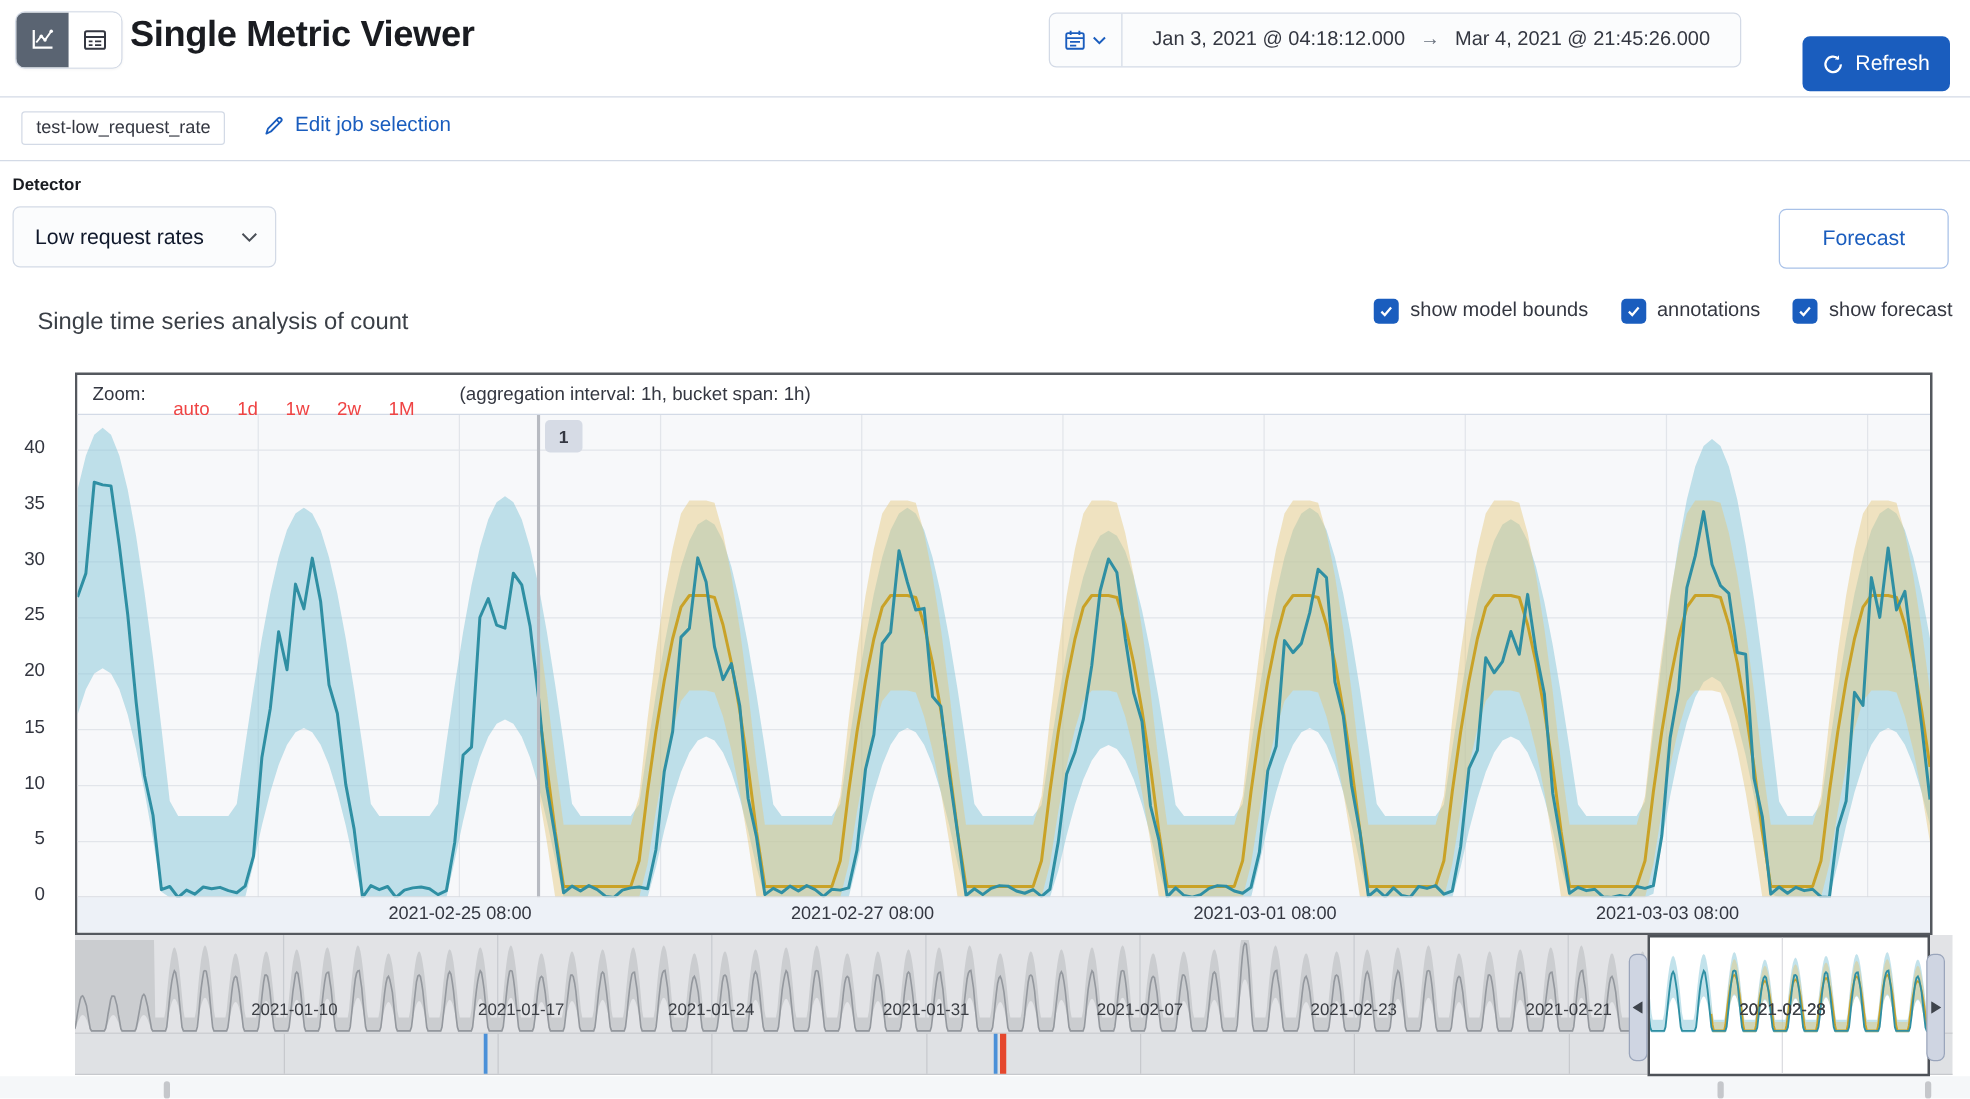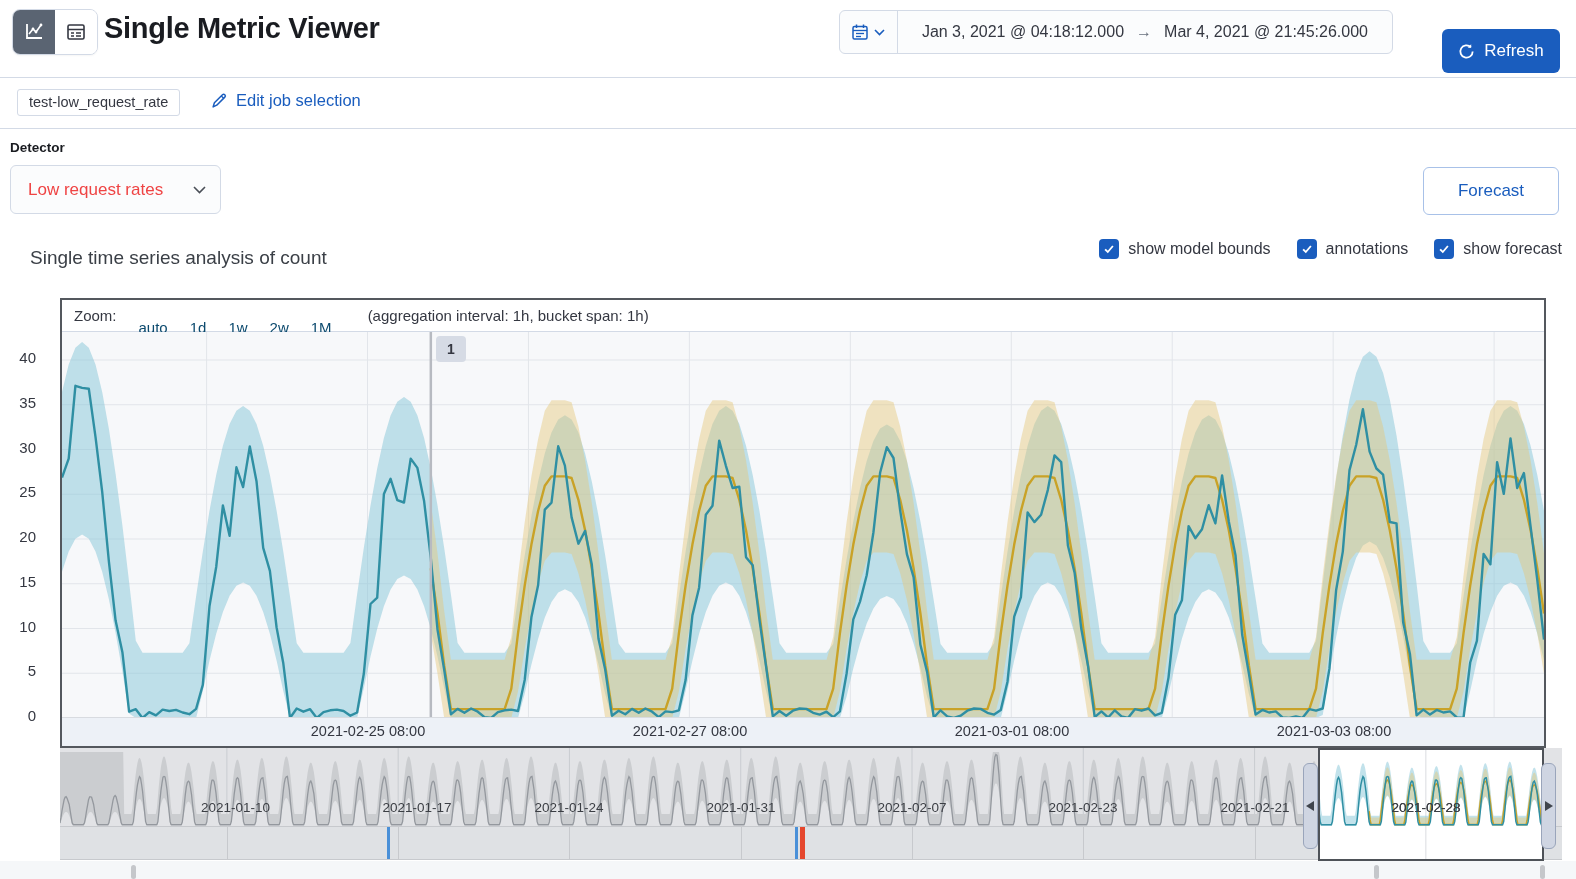--- a/index.html
+++ b/index.html
@@ -20,34 +20,34 @@
   .btn-refresh { position:absolute; right:16px; top:10px; width:118px; height:44px; background:#1a5dbe; border:none; border-radius:6px; color:#fff; font-size:17px; display:flex; align-items:center; justify-content:center; gap:9px; cursor:pointer; font-family:inherit;margin-top:19px; }
 
   .hr { position:absolute; left:0; width:1576px; height:1px; background:#d3dae6; }
 
   
   .job-badge { position:absolute; left:17px; top:89px; height:27px; padding:0 11px; border:1px solid #d3dae6; border-radius:3px; background:#fff; font-size:14.5px; line-height:25px; color:#343741; }
   .edit-link { position:absolute; left:211px; top:91px; display:flex; align-items:center; gap:8px; color:#1a5dbe; font-size:16.5px; cursor:pointer; text-decoration:none; }
 
   
   .detector-label { position:absolute; left:10px; top:140px; font-size:13.5px; font-weight:700; color:#1a1c21; }
-  .detector-select { position:absolute; left:10px; top:165px; width:211px; height:49px; border:1px solid #d3dae6; border-radius:6px; background:#fbfcfd; display:flex; align-items:center; justify-content:space-between; padding:0 14px 0 17px; font-size:17px; color:#ef4444; cursor:pointer; }
+  .detector-select { position:absolute; left:10px; top:165px; width:211px; height:49px; border:1px solid #d3dae6; border-radius:6px; background:#fbfcfd; display:flex; align-items:center; justify-content:space-between; padding:0 14px 0 17px; font-size:17px; color:#0f172a; cursor:pointer; }
   .btn-forecast { position:absolute; right:17px; top:167px; width:136px; height:48px; background:#fff; border:1px solid #a8c1e8; border-radius:6px; color:#1a5dbe; font-size:17px; display:flex; align-items:center; justify-content:center; cursor:pointer; font-family:inherit; }
 
   
   .analysis-heading { position:absolute; left:10px; top:247px; font-size:19px; font-weight:500; color:#3a3f46;margin-left:20px; }
   .toggles { position:absolute; right:14px; top:239px; display:flex; align-items:center; gap:26px; }
   .toggle { display:flex; align-items:center; gap:9px; cursor:pointer; }
   .cb { width:20px; height:20px; border-radius:4px; background:#1a5dbe; display:flex; align-items:center; justify-content:center; }
   .toggle span.lbl { font-size:16px; color:#343741; }
 
   
   .chart-box { position:absolute; left:60px; top:298px; width:1486px; height:450px; border:2px solid #54585e; background:#fff; }
   .zoom-bar { position:absolute; left:0; top:0; width:100%; height:32px; border-bottom:1px solid #d3dae6; display:flex; align-items:center; gap:22px; padding-left:12px; font-size:15px; color:#343741; background:#fff; }
-  .zoom-bar .zl { color:#0c4a6e; cursor:pointer;margin-top:24px; }
+  .zoom-bar .zl { color:#ef4444; cursor:pointer;margin-top:24px; }
   .zoom-bar .meta { margin-left:14px; }
   #main-svg { position:absolute; left:0; top:32px; background:#f7f8fa; display:block; }
   .x-axis { position:absolute; left:0; top:418px; width:100%; height:28px; background:#edf1f7; }
   .x-axis .xt { position:absolute; top:5px; transform:translateX(-50%); font-size:14.5px; color:#343741; white-space:nowrap; }
   .anno-chip { position:absolute; left:374px; top:36px; width:30px; height:26px; background:#d6dbe5; border-radius:4px; font-size:14px; font-weight:600; color:#343741; display:flex; align-items:center; justify-content:center; cursor:pointer; }
   .y-labels { position:absolute; left:0; top:330px; width:48px; height:386px; }
   .y-labels .yt { position:absolute; right:12px; width:34px; text-align:right; font-size:15px; color:#343741; }
 
   
   .nav-wrap { position:absolute; left:60px; top:748px; width:1502px; height:78px; background:#e2e3e6; }

